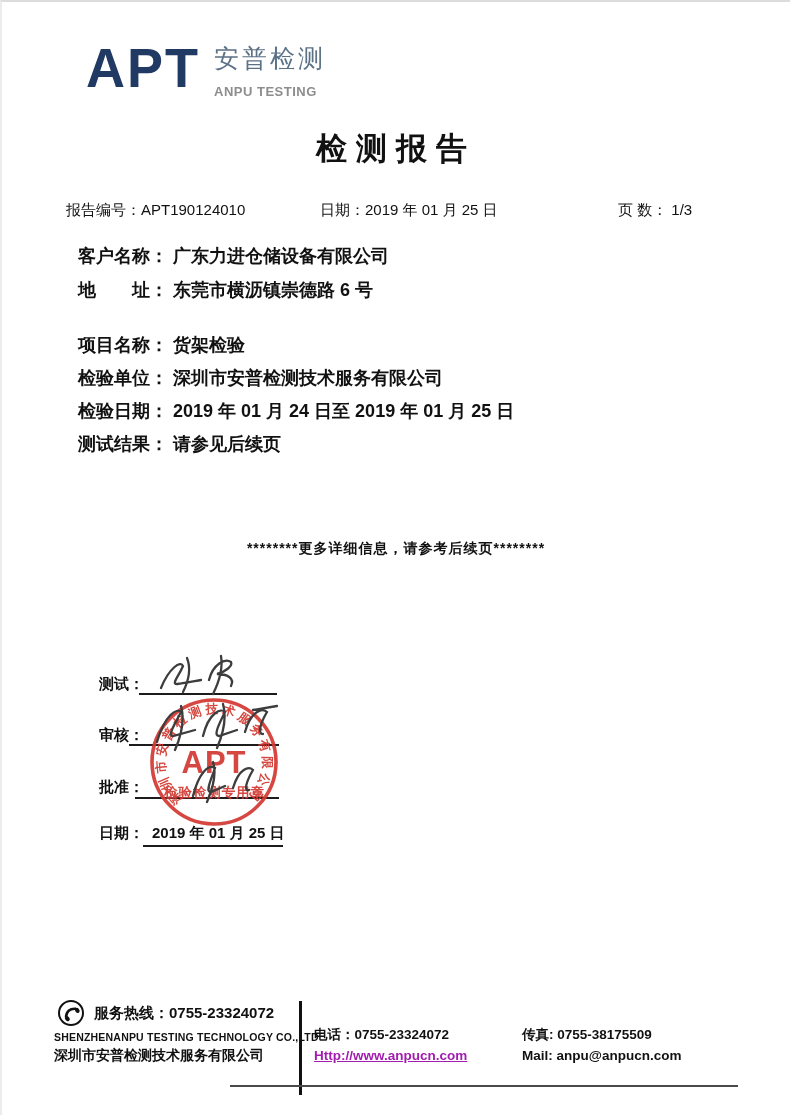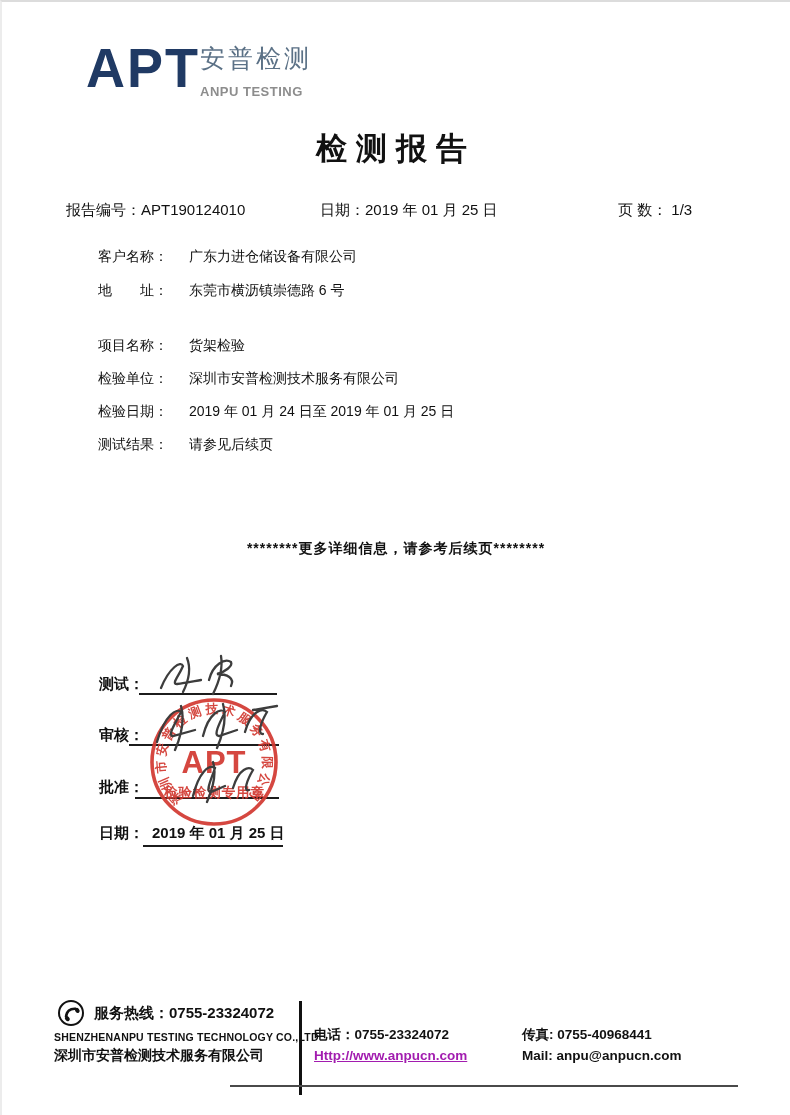--- a/index.html
+++ b/index.html
@@ -3,34 +3,34 @@
 <meta charset="utf-8">
 <style>
   html,body{margin:0;padding:0;background:#f6f6f6;}
   .page{position:relative;width:790px;height:1115px;background:#ffffff;
         font-family:"Liberation Sans","DejaVu Sans",sans-serif;color:#111;
         overflow:hidden;border-left:2px solid #ececec;border-top:2px solid #dcdcdc;box-sizing:border-box;}
 
   
   #logo{position:absolute;left:84px;top:36px;display:flex;align-items:flex-start;}
   #logo-apt{font-size:54px;font-weight:bold;color:#203a64;letter-spacing:2px;line-height:58px;transform:scaleY(1.04);}
-  #logo-right{padding-top:4px;}
+  #logo-right{margin-left:14px;padding-top:4px;}
   #logo-cn{font-size:25px;color:#5b7186;letter-spacing:3px;}
   #logo-en{font-size:13px;font-weight:bold;color:#8d8d8d;margin-top:9px;letter-spacing:0.5px;}
 
   
   #title{position:absolute;top:126px;left:0;width:100%;text-align:center;
          font-size:31px;font-weight:bold;letter-spacing:9px;}
 
   
   .meta{position:absolute;top:199px;font-size:15px;font-weight:normal;white-space:nowrap;}
   #meta-left{left:64px;} #meta-mid{left:318px;} #meta-right{left:616px;}
 
   
-  .block{position:absolute;left:96px;font-size:14px;font-weight:normal;white-space:nowrap;}
+  .block{position:absolute;left:76px;font-size:18px;font-weight:bold;white-space:nowrap;}
   #customer{top:237px;} #customer .row{line-height:34px;}
   #project{top:327px;}  #project .row{line-height:33px;}
   .lab{display:inline-block;min-width:87px;}
 
   
   #note{position:absolute;top:538px;left:0;width:100%;text-align:center;font-size:14px;font-weight:bold;letter-spacing:1px;}
 
   
   .sign-label{position:absolute;left:97px;font-size:15px;font-weight:bold;}
   #sign-test{top:673px;} #sign-review{top:724px;} #sign-approve{top:776px;} #sign-date{top:822px;}
@@ -154,21 +154,21 @@
   <div id="hotline">
     <span>服务热线：</span><span>0755-23324072</span>
   </div>
   <div id="company-en">SHENZHENANPU TESTING TECHNOLOGY CO.,LTD</div>
   <div id="company-cn">深圳市安普检测技术服务有限公司</div>
 
   <div id="footer-divider"></div>
 
   <div class="fr" id="fr2">
     <span><span>电话：</span><span>0755-23324072</span></span>
-    <span class="col2"><span>传真:</span> <span>0755-40968441</span></span>
+    <span class="col2"><span>传真:</span> <span>0755-38175509</span></span>
   </div>
   <div class="fr" id="fr3">
     <span id="website">Http://www.anpucn.com</span>
     <span class="col2"><span>Mail:</span> <span>anpu@anpucn.com</span></span>
   </div>
 
   <div id="footer-rule"></div>
 
 </div>
 

